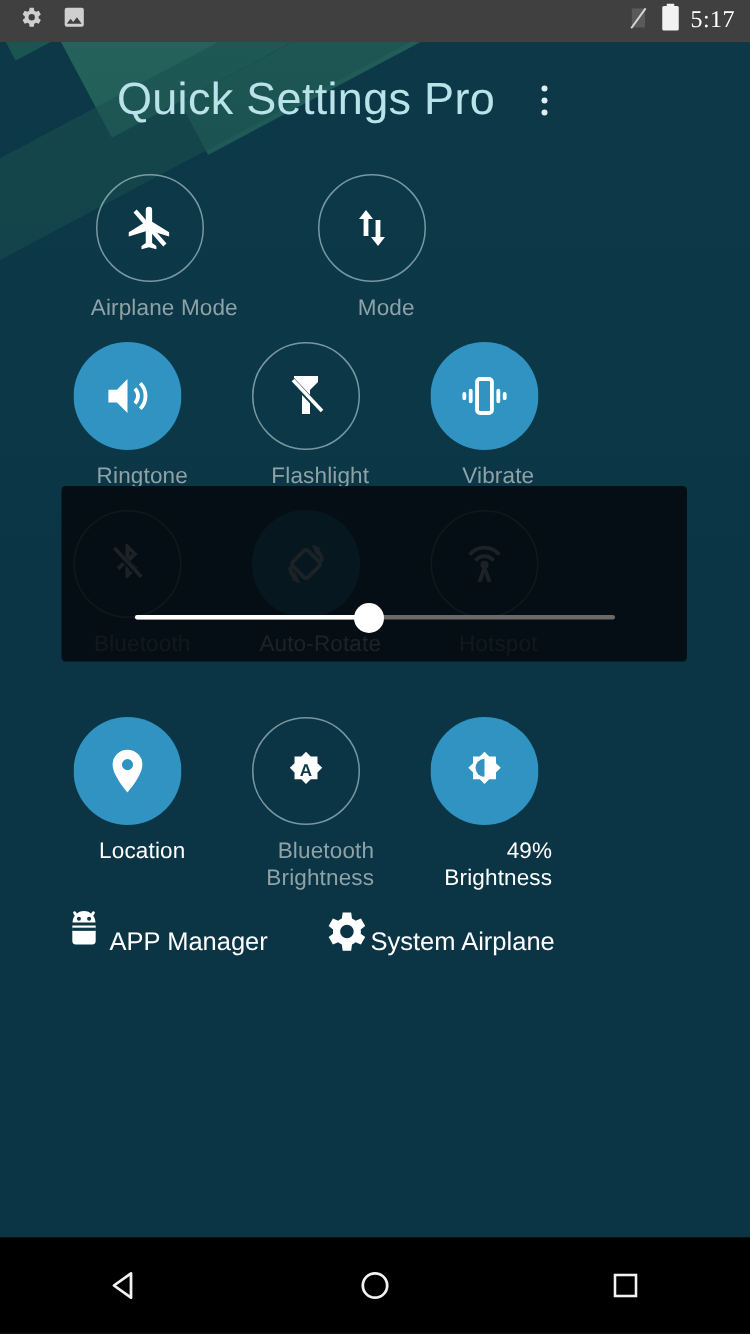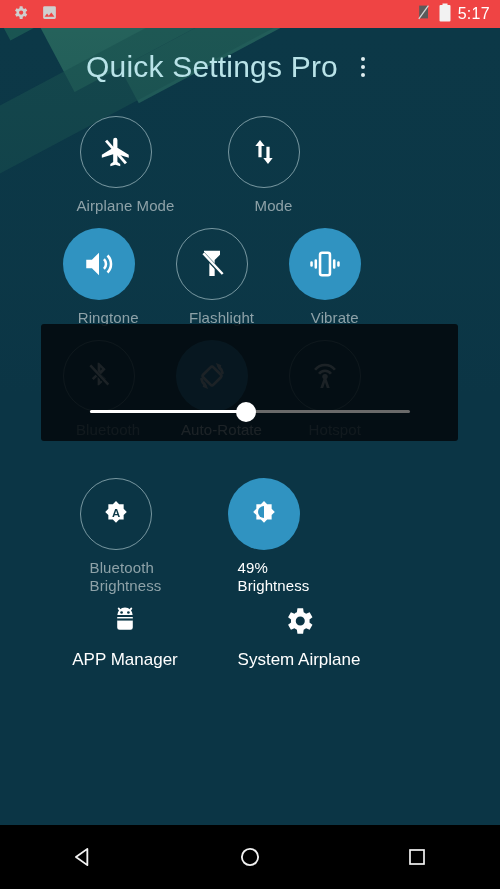--- a/index.html
+++ b/index.html
@@ -7,22 +7,22 @@
   body {
     font-family:"Liberation Sans", sans-serif;
     background:#000;
     overflow:hidden;
     position:relative;
   }
 
   
   #statusbar{
     position:absolute; left:0; top:0; width:500px; height:28px;
-    background:#ef4444; display:flex; align-items:center;
-    padding:0 10px 0 12px; z-index:40;
+    background:#404040; display:flex; align-items:center;
+    padding:0 10px 0 12px; z-index:40;font-family:Liberation Serif, serif;
   }
   #statusbar .left{ display:flex; align-items:center; gap:12px; }
   #statusbar .right{ margin-left:auto; display:flex; align-items:center; gap:7px; }
   .sb-time{ color:#fff; font-size:16px; letter-spacing:.3px; }
 
   
   #wallpaper{
     position:absolute; left:0; top:28px; width:500px; height:797px;
     background:#0c3847;
     overflow:hidden; z-index:0;
@@ -34,21 +34,21 @@
   #b2{ left:30px;  top:-20px;  width:900px; height:95px;  background:#2e7062; opacity:.75; }
   #b3{ left:-80px; top:120px;  width:900px; height:60px;  background:#1b5250; opacity:.6; }
   #b4{ left:120px; top:40px;   width:900px; height:40px;  background:#37816b; opacity:.5; }
   #wallfade{
     position:absolute; left:0; top:0; width:100%; height:100%;
     background:linear-gradient(180deg, rgba(12,56,71,0) 0%, rgba(11,53,69,.35) 32%, #0b3545 46%, #0b3545 100%);
   }
 
   
   #app{
-    position:absolute; left:0; top:28px; width:408px; height:797px; z-index:10;padding-left:16px;
+    position:absolute; left:0; top:28px; width:408px; height:797px; z-index:10;
   }
   #titlebar{
     position:relative; height:78px; display:flex; align-items:center; justify-content:center;
   }
   #apptitle{
     color:#b9e3e8; font-size:30px; font-weight:400; letter-spacing:.2px;
   }
   #overflow{
     position:absolute; right:34px; top:22px;
     width:22px; height:34px; display:flex; flex-direction:column;
@@ -63,21 +63,21 @@
     width:148px; display:flex; flex-direction:column; align-items:center;
     padding-top:10px;
   }
   .circ{
     width:72px; height:72px; border-radius:50%;
     display:flex; align-items:center; justify-content:center;
   }
   .circ.off{ border:1px solid rgba(210,232,235,.55); background:transparent; }
   .circ.on{ background:#3093c1; border:1px solid transparent; }
   .label{
-    margin-top:9px; font-size:15px; line-height:18px; text-align:left;
+    margin-top:9px; font-size:15px; line-height:18px; text-align:right;
     letter-spacing:.1px;
     margin-left:19px;
   }
   .label.off{ color:#8ea2a8; }
   .label.on{ color:#ffffff; }
   .r1{ height:112px; }
   .r2{ height:112px; }
   .r3{ height:138px; }
   .r4{ height:130px; }
 
@@ -97,21 +97,21 @@
   #slider-thumb{
     position:absolute; top:50%; width:20px; height:20px; border-radius:50%;
     background:#ffffff; transform:translate(-50%,-50%);
   }
 
   
   #shortcuts{
     display:flex; justify-content:center; align-items:flex-start; gap:18px;
     margin-top:6px;
   }
-  .shortcut{ display:flex; flex-direction:column; align-items:center; width:156px; }
+  .shortcut{ display:flex; flex-direction:row; align-items:center; width:156px; }
   .shortcut .sc-label{ color:#fff; font-size:17px; margin-top:8px; white-space:nowrap; }
 
   
   #navbar{
     position:absolute; left:0; top:825px; width:500px; height:64px;
     background:#000; display:flex; align-items:center; justify-content:space-around;
     z-index:40;
   }
   .navbtn{ width:80px; height:64px; display:flex; align-items:center; justify-content:center; }
 </style>
@@ -252,20 +252,28 @@
             <path fill="none" stroke="#fff" stroke-width="1.8" d="M5 7.6a9 9 0 0114 0"></path>
             <circle cx="12" cy="12.4" r="1.9" fill="#fff"></circle>
             <path fill="#fff" d="M11.1 13.6h1.8l2.4 6.8h-2l-1.3-4-1.3 4h-2l2.4-6.8z"></path>
           </svg>
         </div>
         <div class="label off">Hotspot</div>
       </div>
     </div>
 
     <div class="row r4">
+      <div class="tile">
+        <div class="circ on">
+          <svg width="34" height="34" viewBox="0 0 24 24">
+            <path fill="#fff" d="M12 2a7 7 0 00-7 7c0 5.2 7 13 7 13s7-7.8 7-13a7 7 0 00-7-7zm0 9.6A2.6 2.6 0 1112 6.4a2.6 2.6 0 010 5.2z"></path>
+          </svg>
+        </div>
+        <div class="label on">Location</div>
+      </div>
       <div class="tile">
         <div class="circ off">
           <svg width="36" height="36" viewBox="0 0 24 24">
             <path fill="#fff" d="M12 3.4l2.1 2.1h3v3l2.1 2.1-2.1 2.1v3h-3L12 17.8l-2.1-2.1h-3v-3L4.8 10.6l2.1-2.1v-3h3L12 3.4z"></path>
             <text x="12" y="14.2" font-family="Liberation Sans, sans-serif" font-size="7.6" font-weight="bold" fill="#0c3847" text-anchor="middle">A</text>
           </svg>
         </div>
         <div class="label off">
           <span>Bluetooth</span><br>
           <span>Brightness</span>

